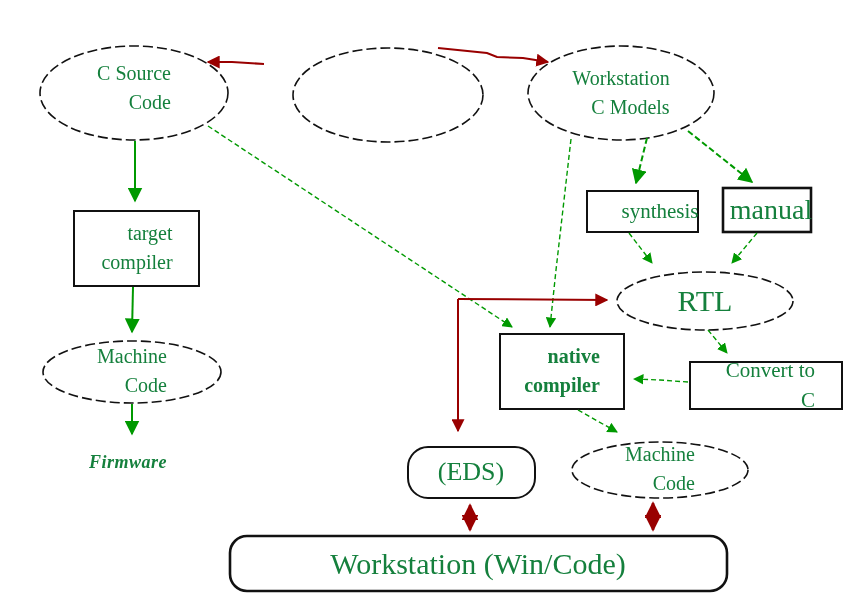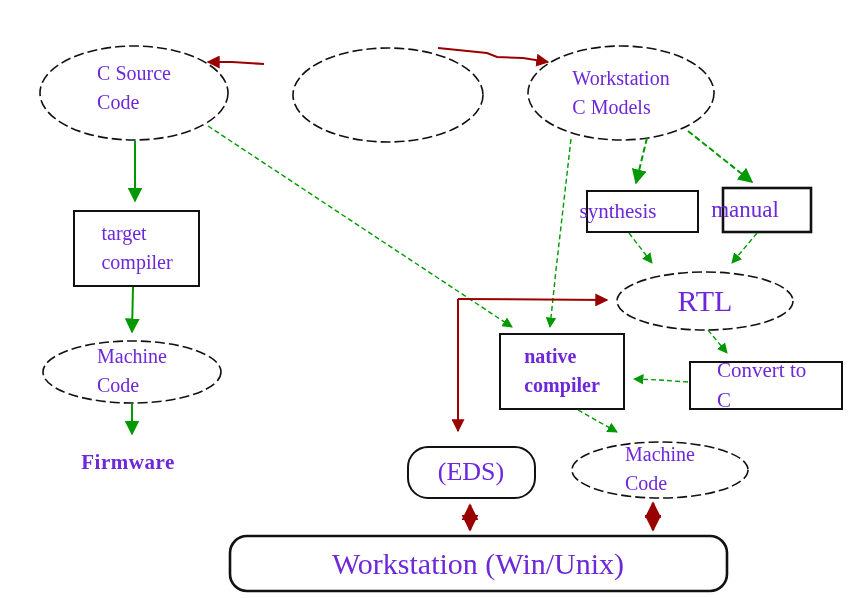--- a/index.html
+++ b/index.html
@@ -16,29 +16,29 @@
     color: #111111;
     overflow: hidden;
   }
   #shapes {
     position: absolute;
     left: 0; top: 0;
   }
   .node-label {
     position: absolute;
     transform: translate(-50%, -50%);
-    text-align: left;
+    text-align: right;
     white-space: pre-line;
     font-size: 20px;
     line-height: 1.45;
-    color: #6d28d9;
+    color: #15803d;
   }
   .lbl-big   { font-size: 30px; line-height: 1.1; }
   .lbl-eds   { font-size: 26px; }
-  .lbl-bold  { font-weight: bold; font-size: 21px; letter-spacing: 0.5px; }
+  .lbl-bold  { font-weight: bold; font-size: 18px; letter-spacing: 0.5px; font-style: italic; }
   .ellipse-stroke {
     fill: none;
     stroke: #111111;
     stroke-width: 1.6;
     stroke-dasharray: 10 4;
   }
   .box-stroke {
     fill: none;
     stroke: #111111;
     stroke-width: 2;
@@ -119,24 +119,24 @@
 
   <div class="node-label" style="left:134px; top:88px;">C Source
 Code</div>
   <div class="node-label" style="left:621px; top:93px;">Workstation
 C Models</div>
   <div class="node-label" style="left:137px; top:248px;">target
 compiler</div>
   <div class="node-label" style="left:132px; top:371px;">Machine
 Code</div>
   <div class="node-label lbl-bold" style="left:128px; top:462px;">Firmware</div>
-  <div class="node-label" style="left:618px; top:211px; font-size:21px;">synthesis</div>
-  <div class="node-label" style="left:745px; top:210px; font-size:23px;">manual</div>
+  <div class="node-label" style="left:660px; top:211px; font-size:21px;">synthesis</div>
+  <div class="node-label" style="left:771px; top:210px; font-size:28px;">manual</div>
   <div class="node-label lbl-big" style="left:705px; top:300px;">RTL</div>
   <div class="node-label" style="left:562px; top:371px;font-weight:bold;">native
 compiler</div>
   <div class="node-label" style="left:766px; top:385px; font-size:21px;">Convert to C</div>
   <div class="node-label lbl-eds" style="left:471px; top:472px;">(EDS)</div>
   <div class="node-label" style="left:660px; top:469px;">Machine
 Code</div>
-  <div class="node-label lbl-big" style="left:478px; top:563px;">Workstation (Win/Unix)</div>
+  <div class="node-label lbl-big" style="left:478px; top:563px;">Workstation (Win/Code)</div>
 
 </div>
 
 </body></html>

